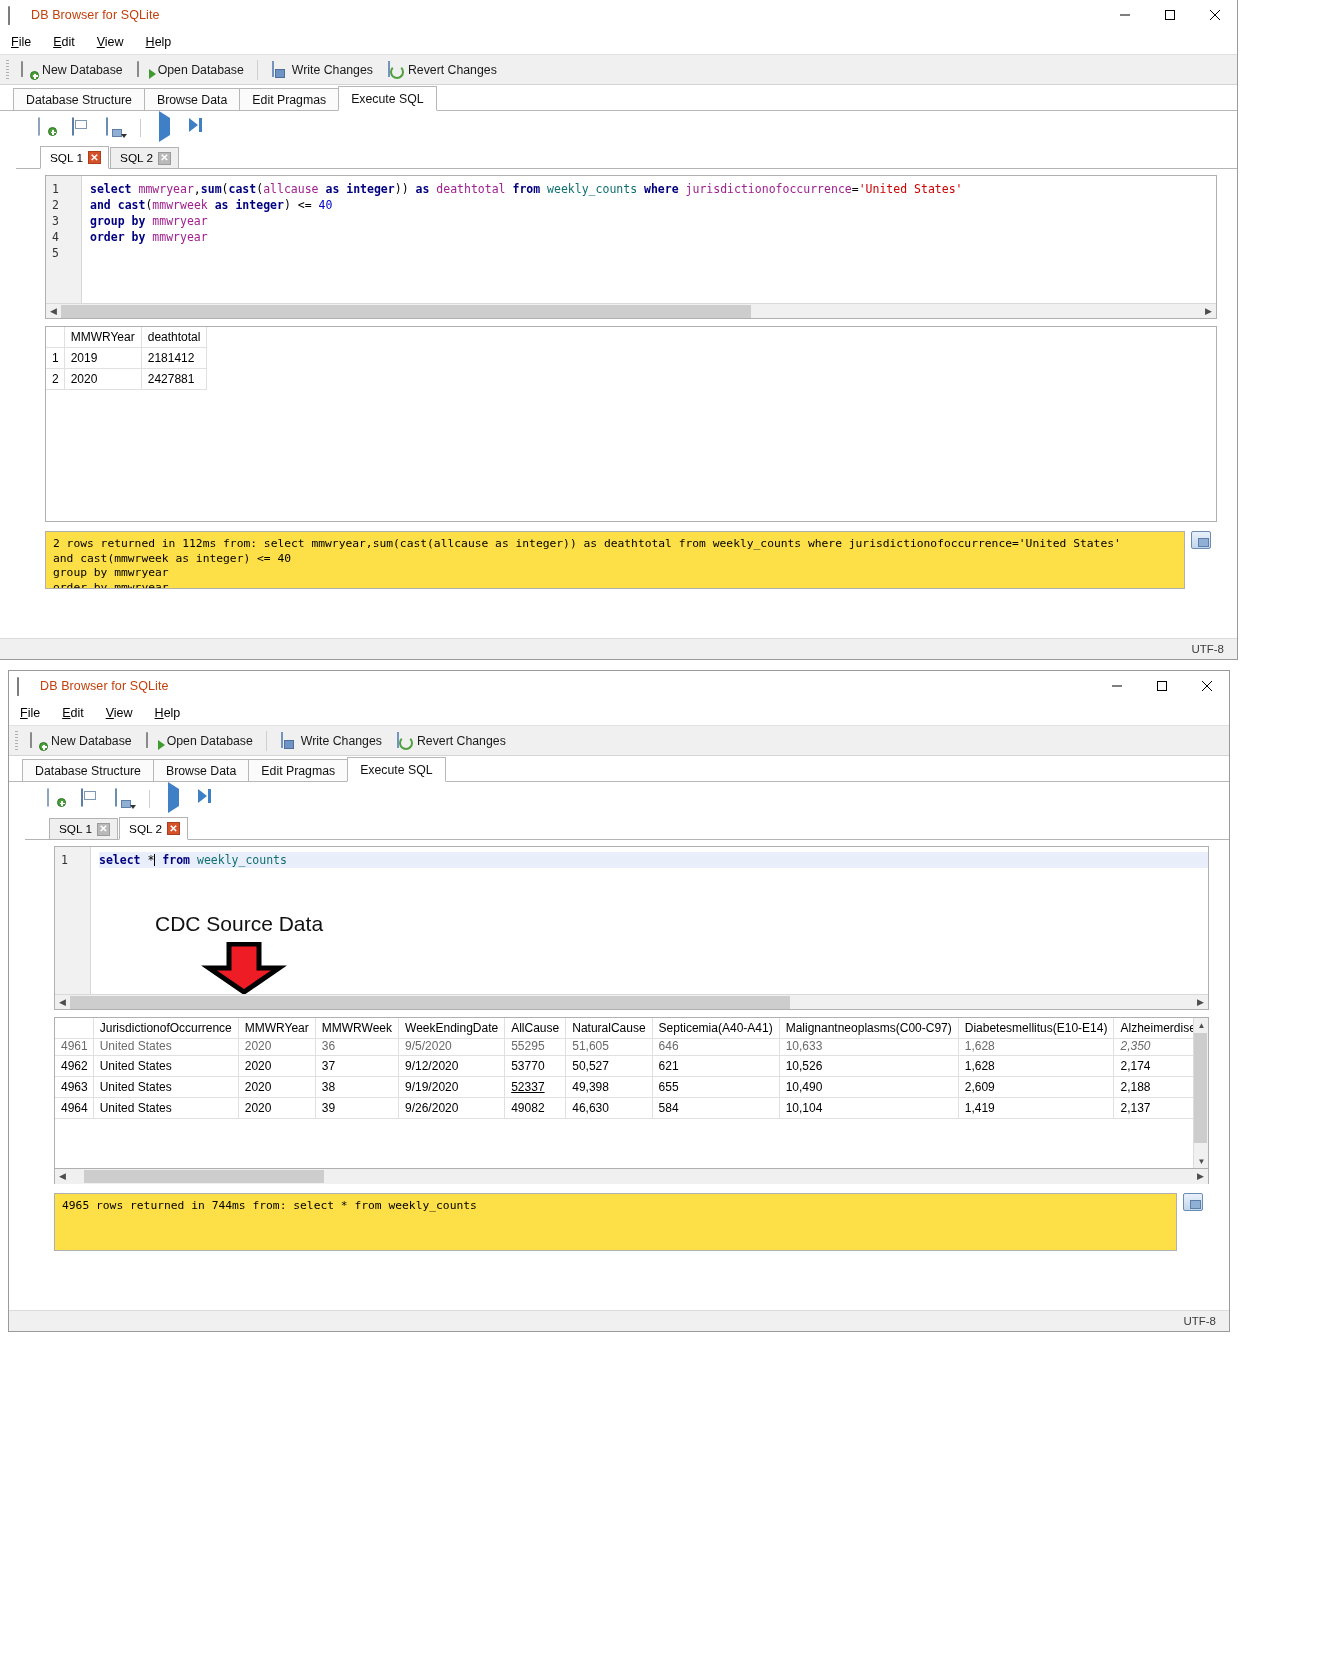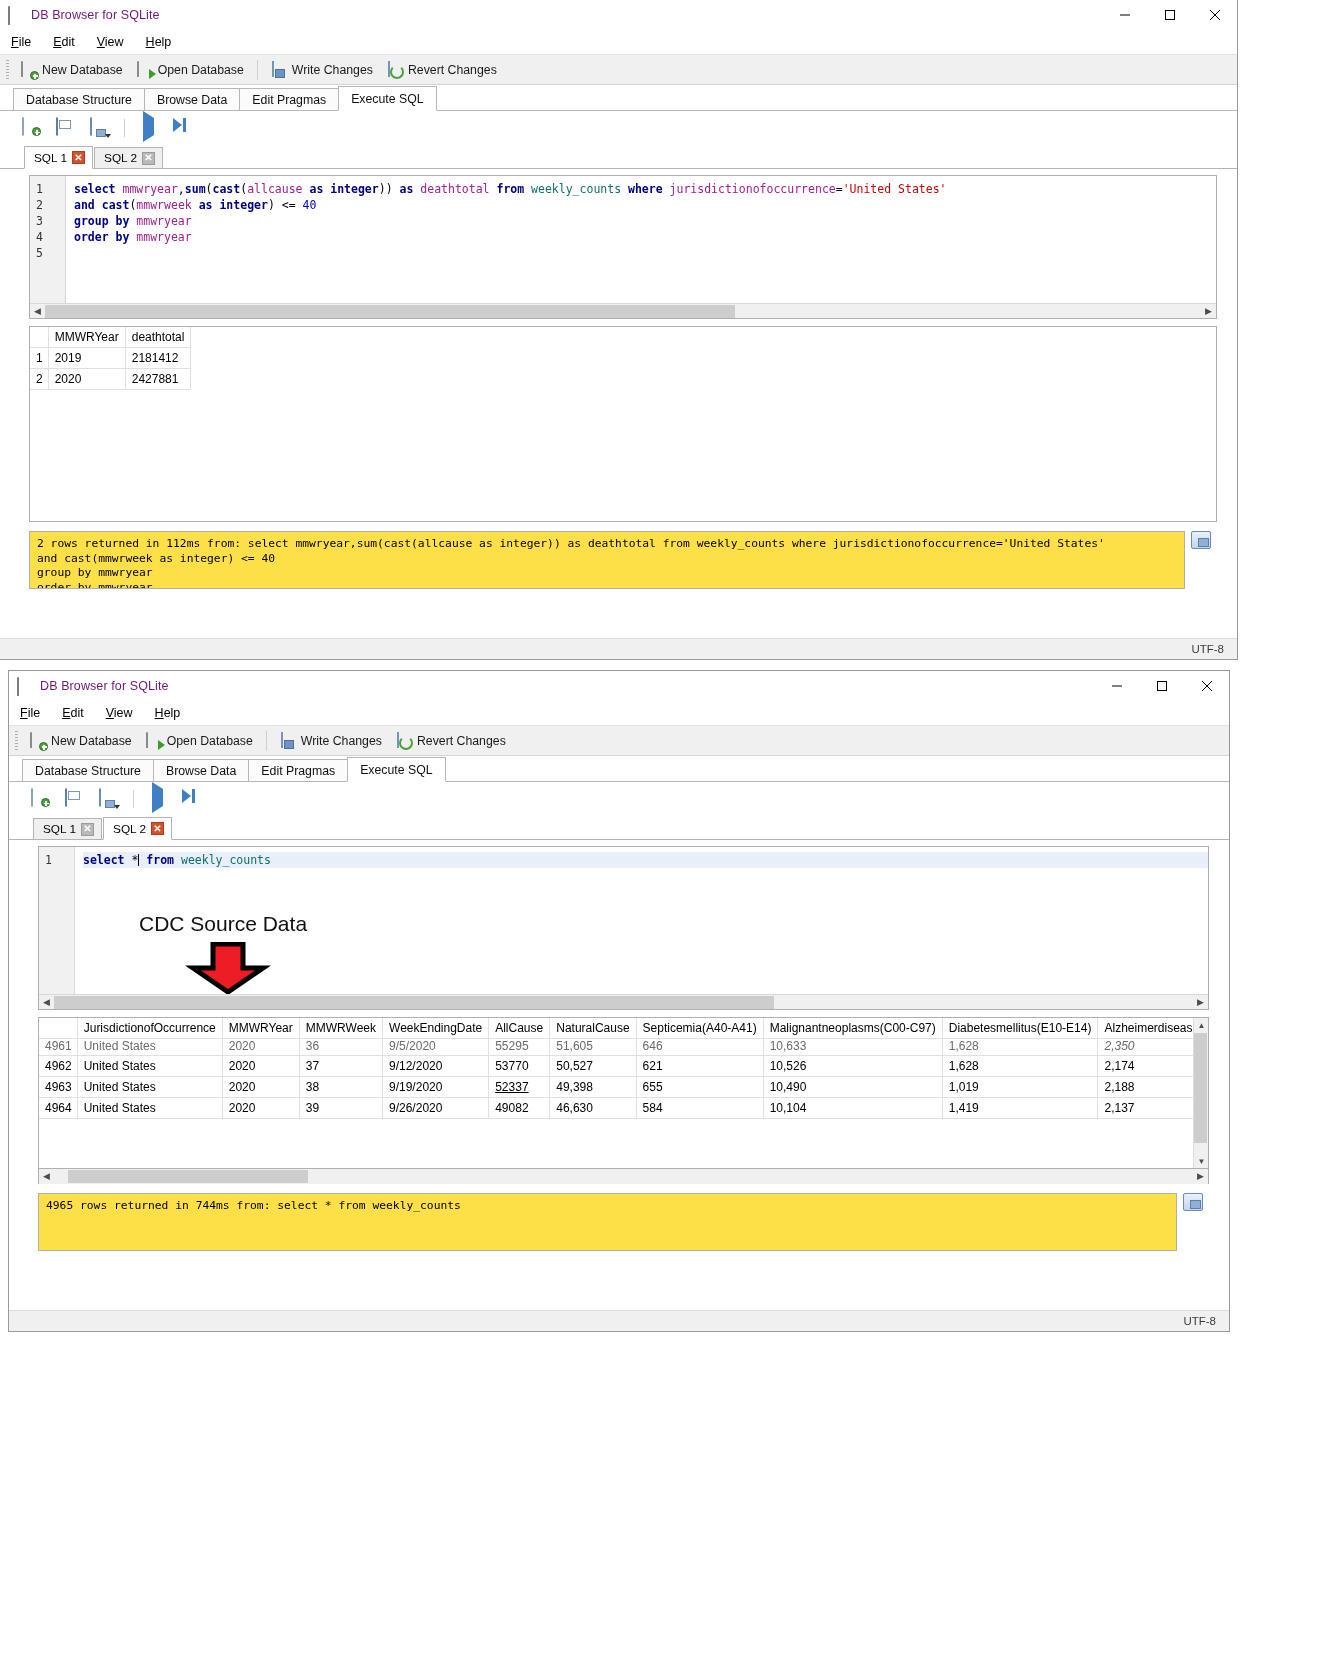--- a/index.html
+++ b/index.html
@@ -43,21 +43,21 @@
   }
   .db-glyph:before, .db-glyph:after {
     content: ""; position: absolute; left: 0; right: 0;
     height: 1px; background: #8d8d8d;
   }
   .db-glyph:before { top: 4px; }
   .db-glyph:after { top: 8px; }
 
   .title-text {
     font-size: 12.5px;
-    color: #701a75;
+    color: #c2410c;
     letter-spacing: 0.1px;
   }
   .win-controls {
     margin-left: auto;
     display: flex;
     height: 29px;
   }
   .wc {
     width: 45px; height: 29px;
     display: flex; align-items: center; justify-content: center;
@@ -179,20 +179,21 @@
     z-index: 2;
     border-bottom: 1px solid #ffffff;
     margin-bottom: -1px;
   }
 
   
   .panel {
     background: #ffffff;
     padding: 0;
     position: relative;
+    margin-left: 16px;
   }
 
   .sqltoolbar {
     height: 34px;
     display: flex;
     align-items: center;
     padding-left: 22px;
     gap: 14px;
   }
   .sqlico { width: 20px; height: 20px; position: relative; cursor: default; }
@@ -754,21 +755,21 @@
             <tr>
               <td class="rownum">4963</td>
               <td style="width: 138px;">United States</td>
               <td style="width: 68px;">2020</td>
               <td style="width: 76px;">38</td>
               <td style="width: 98px;">9/19/2020</td>
               <td style="width: 52px; text-decoration: underline;">52337</td>
               <td style="width: 76px;">49,398</td>
               <td style="width: 118px;">655</td>
               <td style="width: 178px;">10,490</td>
-              <td style="width: 140px;">1,019</td>
+              <td style="width: 140px;">2,609</td>
               <td style="width: 130px;">2,188</td>
             </tr>
             <tr>
               <td class="rownum">4964</td>
               <td style="width: 138px;">United States</td>
               <td style="width: 68px;">2020</td>
               <td style="width: 76px;">39</td>
               <td style="width: 98px;">9/26/2020</td>
               <td style="width: 52px;">49082</td>
               <td style="width: 76px;">46,630</td>

